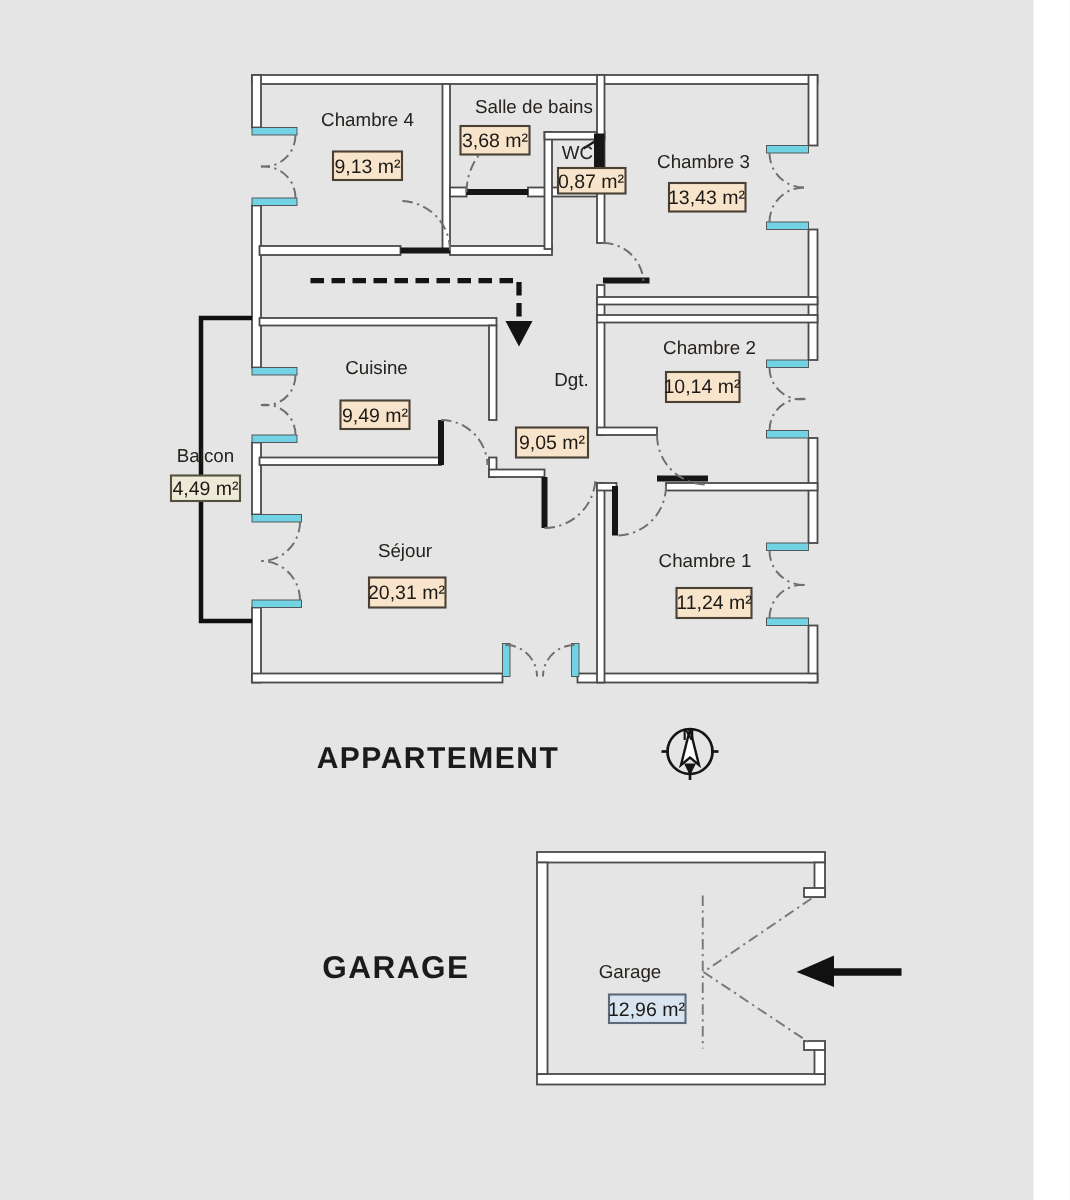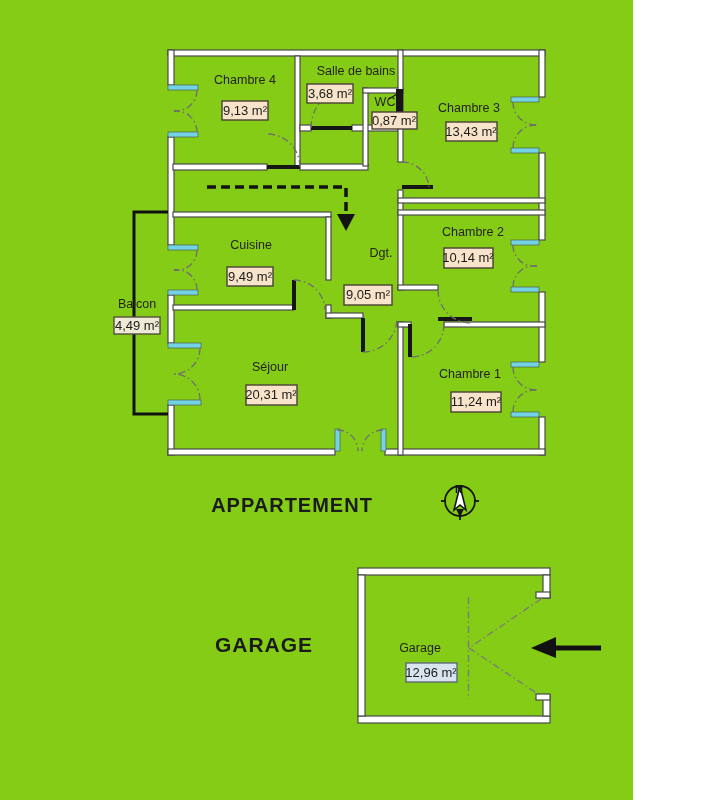--- a/index.html
+++ b/index.html
@@ -1,16 +1,16 @@
 <!DOCTYPE html>
 <html><head>
 <meta charset="utf-8">
 <style>
   html,body{margin:0;padding:0;background:#fff;}
-  .page{position:relative;width:633px;height:800px;background:#84cc16;overflow:hidden;
+  .page{position:relative;width:689px;height:800px;background:#e5e5e5;overflow:hidden;
         font-family:"Liberation Sans", sans-serif;}
   svg{position:absolute;left:0;top:0;}
   .wall{fill:#ffffff;stroke:#4a4a4a;stroke-width:1.2;}
   .leaf{fill:#161616;stroke:none;}
   .arc{fill:none;stroke:#6e6e6e;stroke-width:1.3;stroke-dasharray:7 3 1.5 3;}
   .win{fill:#72d3e4;stroke:#4a4a4a;stroke-width:0.6;}
   .room-name{font-size:12.5px;fill:#26221e;text-anchor:middle;}
   .area-text{font-size:13px;fill:#1d1a17;text-anchor:middle;}
   .area-box{stroke-width:1.4;}
   .title{font-size:20px;font-weight:600;fill:#1b1b1b;text-anchor:middle;letter-spacing:1px;}

